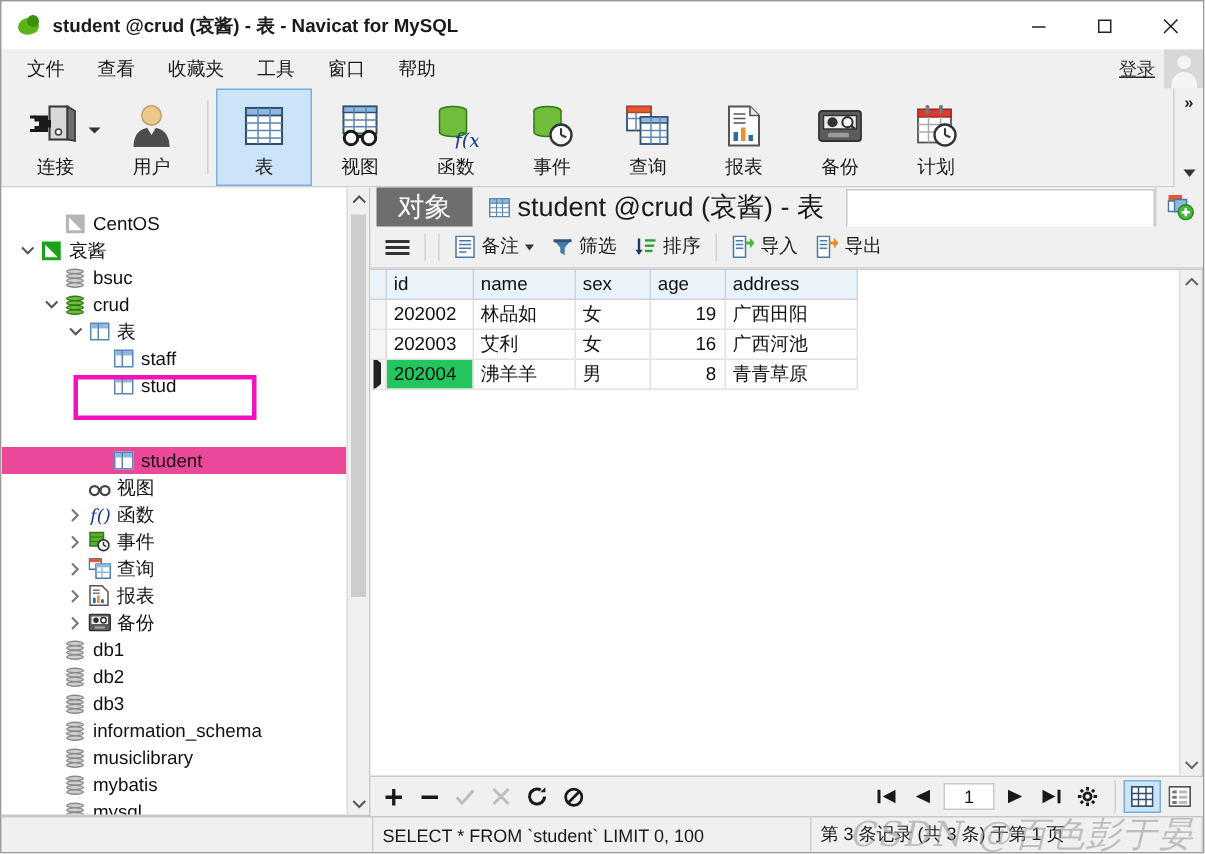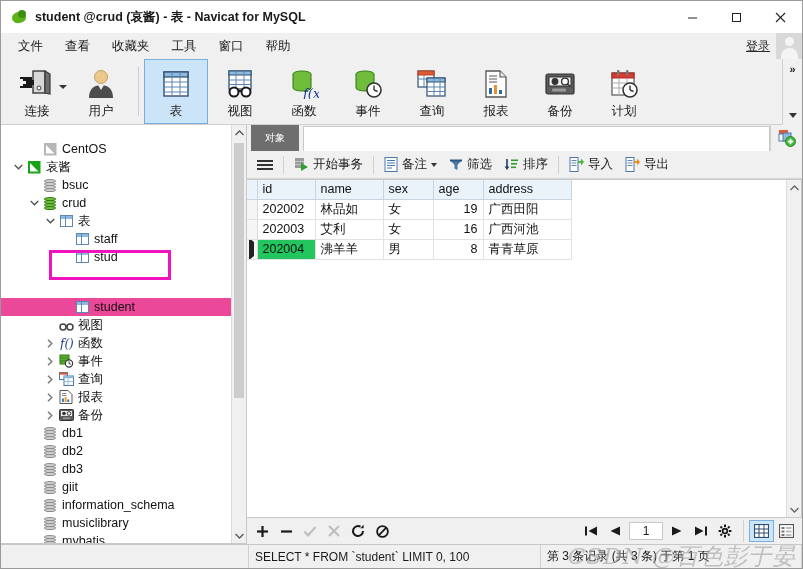--- a/index.html
+++ b/index.html
@@ -260,21 +260,21 @@
 
   .tabbar {
     height: 26px; min-height: 26px;
     background: #f0f0f0;
     display: flex; align-items: stretch;
     padding-left: 4px; position: relative;
   }
   .tab {
     display: flex; align-items: center;
     padding: 0 11px;
-    font-size: 10px; color: #1a1a1a;
+    font-size: 18px; color: #1a1a1a;
     white-space: nowrap;
   }
   .tab.obj {
     background: #6e6e6e; color: #fff;
     padding: 0 14px;
   }
   .tab .tab-ic { margin-right: 5px; display: flex; }
   .tab-blank {
     flex: 1; margin: 1px 0 0 4px;
     background: #fff; border: 1px solid #c8c8c8;
@@ -872,33 +872,20 @@
             <span style="width:26px;flex:none"></span>
             <span class="twisty"></span>
             <span class="tnode-ic">
               <span class="ic-db">
                 <i></i>
                 <i></i>
                 <i></i>
                 <i></i>
               </span>
             </span>
-            <span class="tlabel">giit</span>
-          </div>
-          <div class="tree-row">
-            <span style="width:26px;flex:none"></span>
-            <span class="twisty"></span>
-            <span class="tnode-ic">
-              <span class="ic-db">
-                <i></i>
-                <i></i>
-                <i></i>
-                <i></i>
-              </span>
-            </span>
             <span class="tlabel">information_schema</span>
           </div>
           <div class="tree-row">
             <span style="width:26px;flex:none"></span>
             <span class="twisty"></span>
             <span class="tnode-ic">
               <span class="ic-db">
                 <i></i>
                 <i></i>
                 <i></i>
@@ -947,20 +934,33 @@
             </svg>
         </div>
       </div>
       <div class="annot" id="annot-box" style="left: 48px; top: 125px; width: 122px; height: 30px;"></div>
     </div>
 
     <div class="right">
 
       <div class="tabbar">
         <div class="tab obj">对象</div>
+        <div class="tab">
+          <span class="tab-ic">
+            <svg width="14" height="13" viewBox="0 0 14 13">
+              <rect x="0.5" y="0.5" width="13" height="12" fill="#fff" stroke="#5b86b5" stroke-width="1"></rect>
+              <rect x="0.5" y="0.5" width="13" height="3" fill="#8fb8de" stroke="#5b86b5" stroke-width="0.8"></rect>
+              <line x1="5" y1="0.5" x2="5" y2="12.5" stroke="#5b86b5" stroke-width="0.8"></line>
+              <line x1="9" y1="0.5" x2="9" y2="12.5" stroke="#5b86b5" stroke-width="0.8"></line>
+              <line x1="0.5" y1="6.5" x2="13.5" y2="6.5" stroke="#5b86b5" stroke-width="0.8"></line>
+              <line x1="0.5" y1="9.5" x2="13.5" y2="9.5" stroke="#5b86b5" stroke-width="0.8"></line>
+            </svg>
+          </span>
+          <span>student @crud (哀酱) - 表</span>
+        </div>
         <div class="tab-blank"></div>
         <div class="tab-add">
           <svg width="18" height="18" viewBox="0 0 18 18">
             <rect x="1" y="1" width="9" height="4" fill="#e05a33"></rect>
             <rect x="1" y="5" width="9" height="7" fill="#fff" stroke="#4a78a8" stroke-width="1"></rect>
             <rect x="5" y="4" width="8" height="8" fill="#8fb8de" stroke="#4a78a8" stroke-width="1"></rect>
             <circle cx="12.5" cy="12.5" r="5" fill="#44b93c" stroke="#2c8526" stroke-width="1"></circle>
             <line x1="12.5" y1="9.8" x2="12.5" y2="15.2" stroke="#fff" stroke-width="1.7"></line>
             <line x1="9.8" y1="12.5" x2="15.2" y2="12.5" stroke="#fff" stroke-width="1.7"></line>
           </svg>
@@ -970,31 +970,20 @@
       <div class="gridtools">
         <div class="gt-btn">
           <span class="hamburger">
               <i></i>
               <i></i>
               <i></i>
             </span>
         </div>
         <div class="gt-sep"></div>
 
-        <div class="gt-btn">
-          <span class="gic">
-            <svg width="15" height="15" viewBox="0 0 15 15">
-              <rect x="1" y="1" width="9" height="3" fill="#9a9a9a"></rect>
-              <rect x="1" y="4.5" width="9" height="3" fill="#9a9a9a"></rect>
-              <rect x="1" y="8" width="9" height="3" fill="#9a9a9a"></rect>
-              <path d="M7 6 L14 10 L7 14 Z" fill="#2e9e2e"></path>
-            </svg>
-          </span>
-          <span>开始事务</span>
-        </div>
 
         <div class="gt-sep"></div>
 
         <div class="gt-btn">
           <span class="gic">
             <svg width="14" height="15" viewBox="0 0 14 15">
               <rect x="1" y="0.5" width="12" height="14" fill="#fff" stroke="#4a78a8" stroke-width="1"></rect>
               <line x1="3" y1="3.5" x2="11" y2="3.5" stroke="#4a78a8" stroke-width="1"></line>
               <line x1="3" y1="6" x2="11" y2="6" stroke="#4a78a8" stroke-width="1"></line>
               <line x1="3" y1="8.5" x2="11" y2="8.5" stroke="#4a78a8" stroke-width="1"></line>

